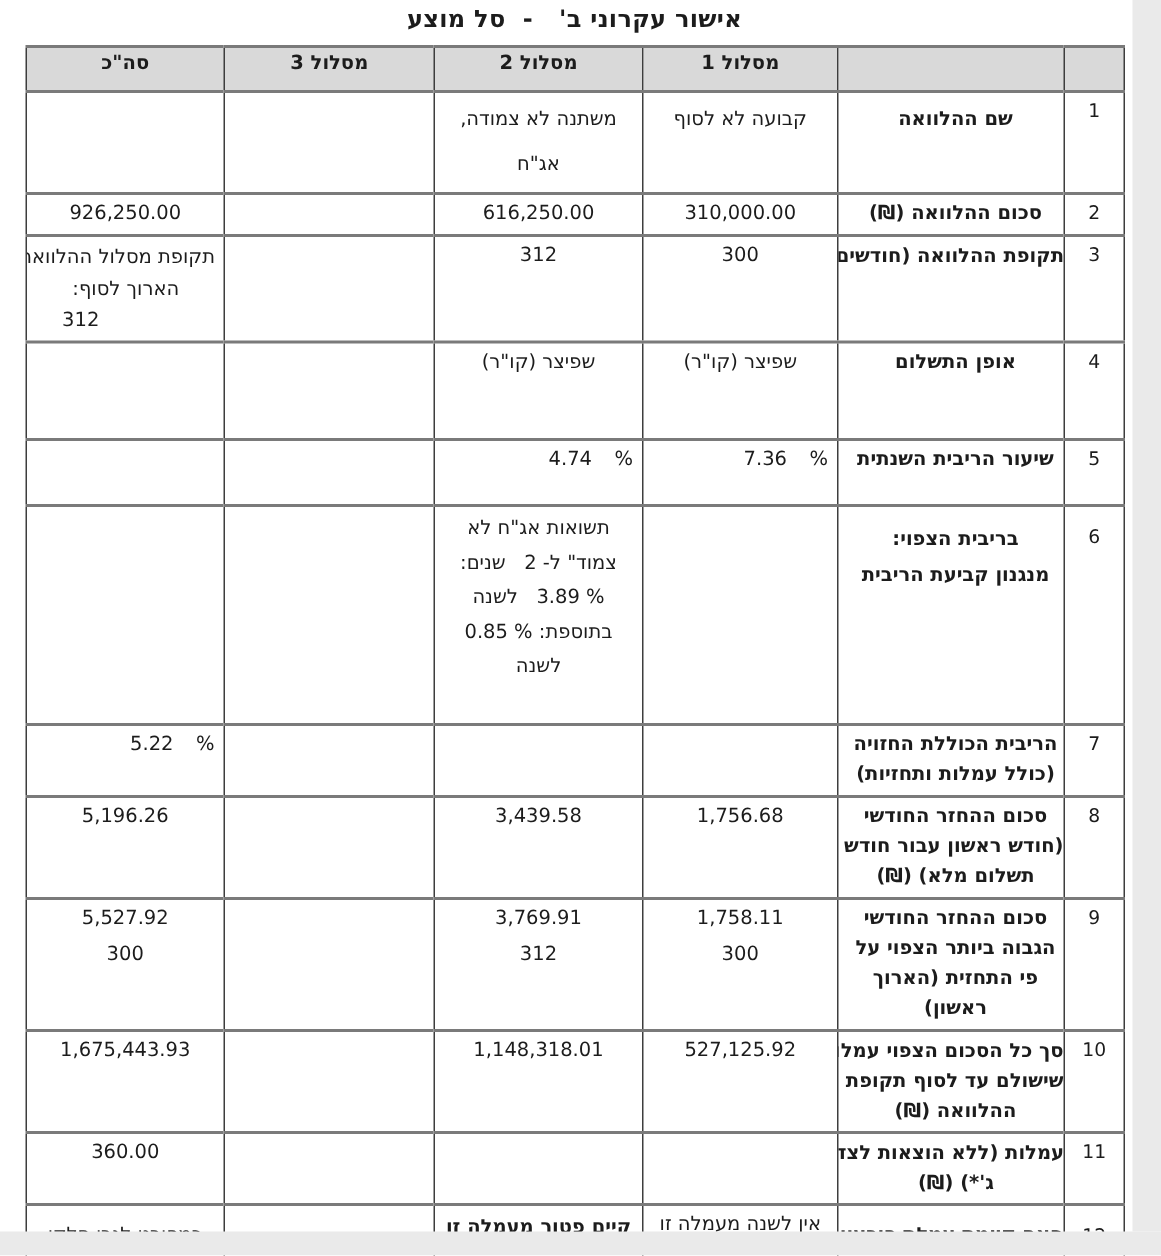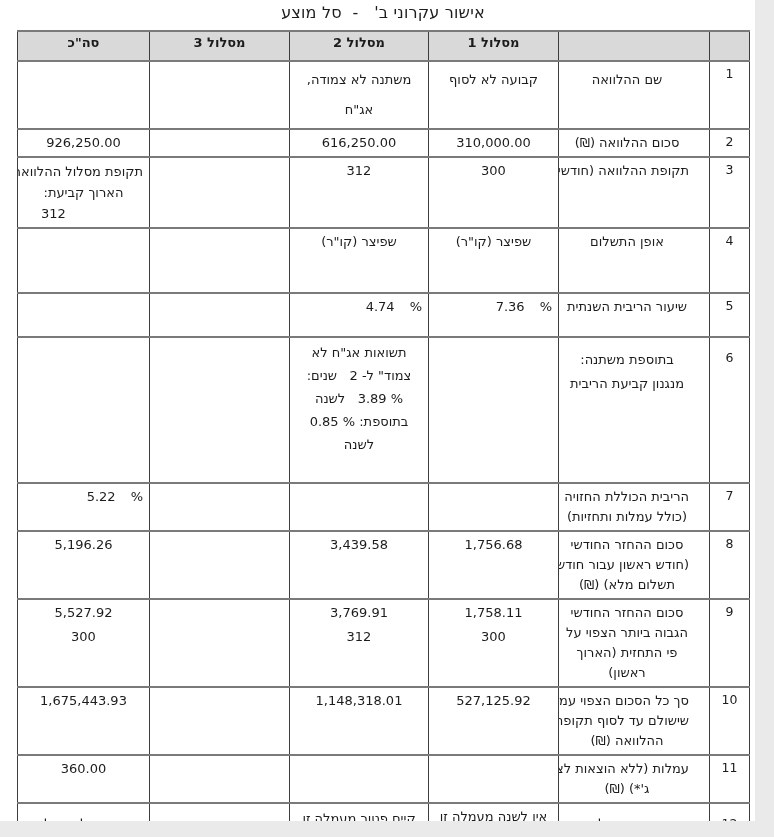--- a/index.html
+++ b/index.html
@@ -7,39 +7,39 @@
     width:774px;height:837px;position:relative;overflow:hidden;
     background:#ffffff;
     font-family:"DejaVu Sans","Liberation Sans",sans-serif;
     color:#1c1c1c;
   }
   .strip-right{position:absolute;top:0;right:0;width:19px;height:821px;background:#eaeaea;}
   .strip-bottom{position:absolute;left:0;bottom:0;width:774px;height:16px;background:#eaeaea;}
   .doc-title{
     position:absolute;top:3px;right:26px;width:730px;
     text-align:center;direction:rtl;
-    font-size:16px;font-weight:normal;letter-spacing:0.2px;
+    font-size:16px;font-weight:bold;letter-spacing:0.2px;
   }
   table.loan{
     position:absolute;top:30px;right:24px;width:732px;
     border-collapse:collapse;table-layout:fixed;
     direction:rtl;font-size:13px;
   }
   th,td{
     border-left:1px solid #3d3d3d;border-right:1px solid #3d3d3d;
     border-top:2px solid #7a7a7a;border-bottom:2px solid #7a7a7a;
     vertical-align:top;padding:3px 6px;overflow:hidden;
   }
   thead th{
     background:#d9d9d9;font-weight:bold;text-align:center;
     height:22px;padding:3px 4px;font-size:13px;
   }
   td .line{white-space:nowrap;line-height:20px;text-align:center;}
   td.c-num{text-align:center;padding:4px 1px;font-size:12.5px;}
-  td.c-label{padding-right:20px;}
+  td.c-label{padding-right:0;font-weight:bold;}
   .pct{display:flex;direction:ltr;justify-content:flex-end;gap:15px;}
   
   tr[data-row="1"]{height:68px;}  tr[data-row="2"]{height:28px;}
   tr[data-row="3"]{height:61px;}  tr[data-row="4"]{height:65px;}
   tr[data-row="5"]{height:44px;}  tr[data-row="6"]{height:146px;}
   tr[data-row="7"]{height:48px;}  tr[data-row="8"]{height:54px;}
   tr[data-row="9"]{height:73px;}  tr[data-row="10"]{height:55px;}
   tr[data-row="11"]{height:44px;} tr[data-row="12"]{height:56px;}
   
   tr[data-row="1"] td .line{line-height:30px;}
@@ -48,21 +48,21 @@
   tr[data-row="6"] .c-label{padding-top:10px;}
   tr[data-row="6"] .c-label .line{line-height:24px;}
   tr[data-row="6"] .c-m2 .line{line-height:23px;}
   tr[data-row="6"] .c-num{padding-top:12px;}
   tr[data-row="9"] .c-m1 .line+.line,
   tr[data-row="9"] .c-m2 .line+.line,
   tr[data-row="9"] .c-tot .line+.line{margin-top:4px;}
   tr[data-row="12"] .c-label{padding-top:4px;}
   tr[data-row="12"] .c-label .line{line-height:31px;}
   tr[data-row="12"] .c-tot .line{line-height:33px;}
-  tr[data-row="12"] .c-m2 .line{line-height:23px;}
+  tr[data-row="12"] .c-m2 .line{line-height:23px;font-weight:bold;}
   tr[data-row="12"] .c-num{padding-top:12px;}
 </style>
 </head>
 <body>
 
 <div class="doc-title">אישור עקרוני ב'&nbsp;&nbsp;&nbsp;-&nbsp;&nbsp;סל מוצע</div>
 
 <table class="loan">
   <colgroup>
     <col style="width:40px">
@@ -121,21 +121,21 @@
         </td>
         <td class="c-m1">
           <div class="line">300</div>
         </td>
         <td class="c-m2">
           <div class="line">312</div>
         </td>
         <td class="c-m3"></td>
         <td class="c-tot">
           <div class="line">תקופת מסלול ההלוואה</div>
-          <div class="line">הארוך קביעת:</div>
+          <div class="line">הארוך לסוף:</div>
           <div class="line">312</div>
         </td>
       </tr>
       <tr data-row="4">
         <td class="c-num">4</td>
         <td class="c-label">
           <div class="line">אופן התשלום</div>
         </td>
         <td class="c-m1">
           <div class="line">שפיצר (קו"ר)</div>
@@ -162,21 +162,21 @@
             <span>4.74</span>
             <span>%</span>
           </div>
         </td>
         <td class="c-m3"></td>
         <td class="c-tot"></td>
       </tr>
       <tr data-row="6">
         <td class="c-num">6</td>
         <td class="c-label">
-          <div class="line">בתוספת משתנה:</div>
+          <div class="line">בריבית הצפוי:</div>
           <div class="line">מנגנון קביעת הריבית</div>
         </td>
         <td class="c-m1"></td>
         <td class="c-m2">
           <div class="line">תשואות אג"ח לא</div>
           <div class="line">צמוד" ל-&nbsp;2&nbsp;&nbsp;&nbsp;שנים:</div>
           <div class="line">‪3.89 %‬&nbsp;&nbsp;&nbsp;לשנה</div>
           <div class="line">בתוספת:&nbsp;‪0.85 %‬</div>
           <div class="line">לשנה</div>
         </td>

